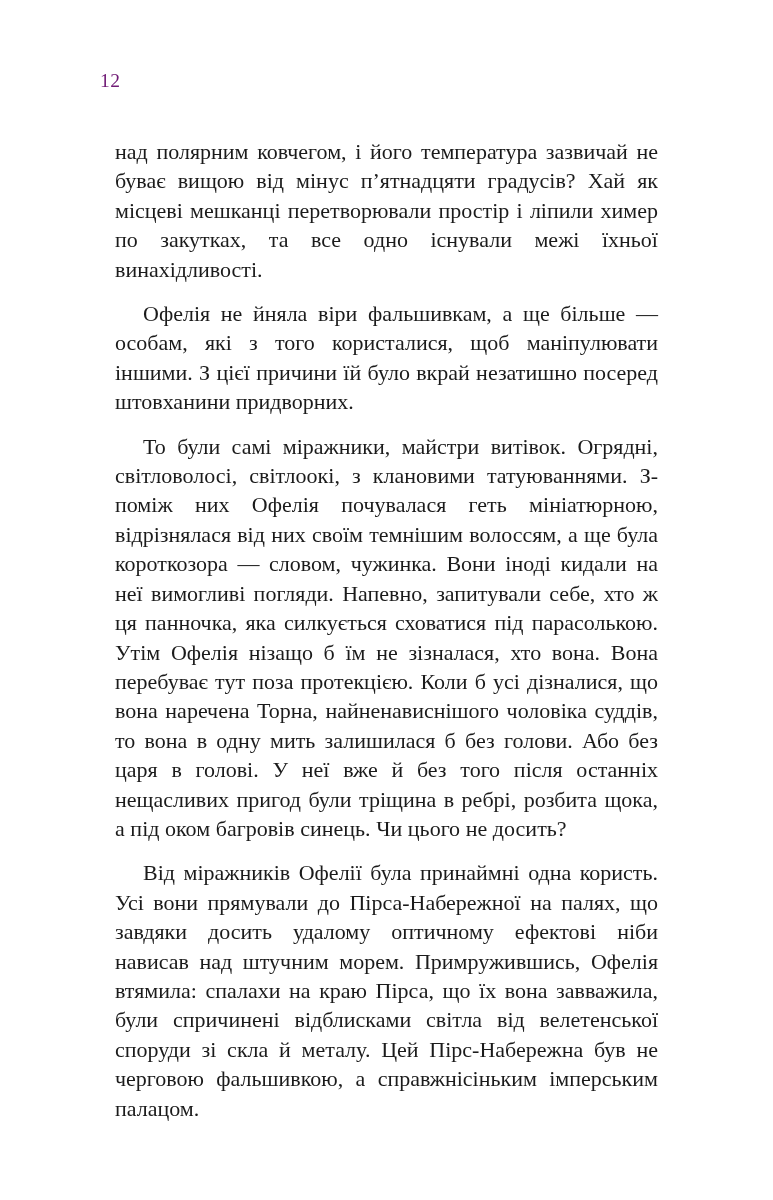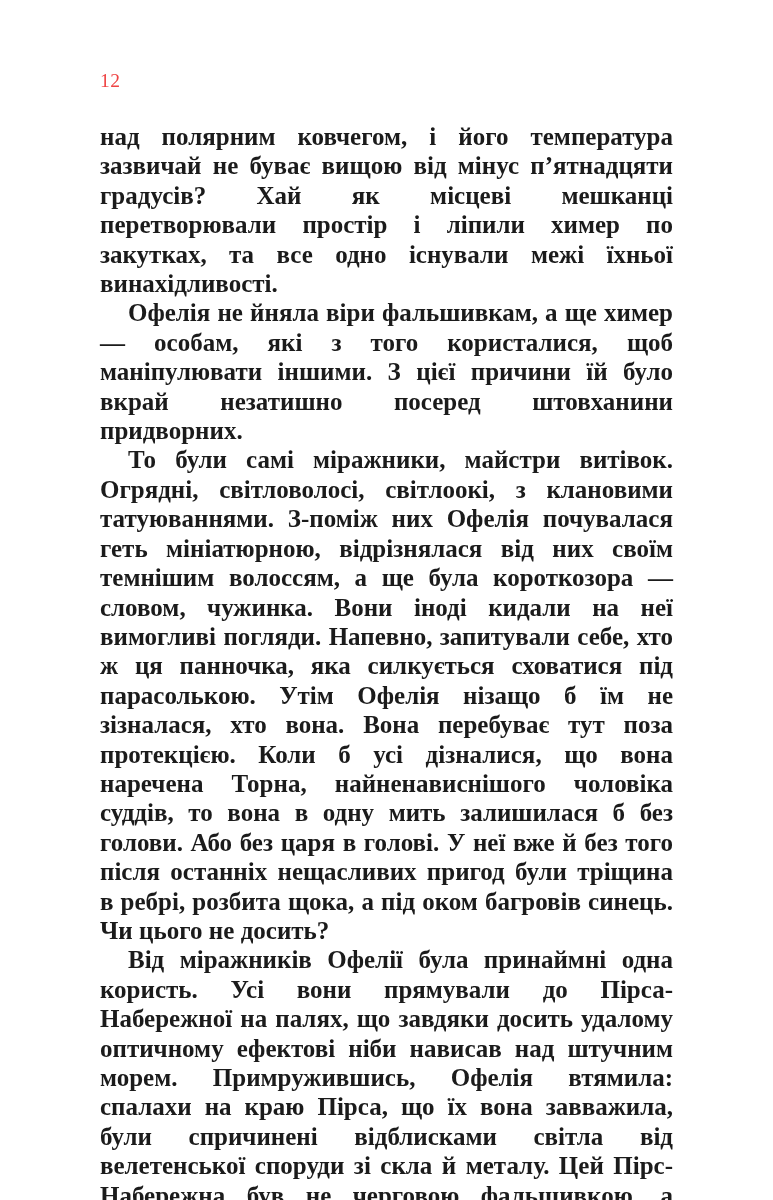--- a/index.html
+++ b/index.html
@@ -20,42 +20,41 @@
     -webkit-font-smoothing: antialiased;
   }
 
   
   .folio {
     position: absolute;
     left: 100px;
     top: 71px;
     font-size: 19.5px;
     line-height: 1;
-    color: #ef4444;
+    color: #701a75;
     letter-spacing: 0.4px;
   }
 
   
   .textblock {
     position: absolute;
     left: 100px;
     top: 122px;
     width: 573px;
   }
 
   .para {
-    margin: 0;
-    font-size: 25px;
+    margin: 15px;
+    font-size: 22px;
     line-height: 29.4px;
     text-align: justify;
     text-justify: inter-word;
     text-indent: 28px;
     hyphens: manual;
     word-spacing: 0.1px;
-    font-weight: bold;
   }
   .para.first {
     text-indent: 0;
   }
   
   .para::after {
     content: "";
     display: inline-block;
     width: 100%;
   }
@@ -65,18 +64,18 @@
 </style>
 </head>
 <body>
 
 <div class="page">
 
   <div class="folio">12</div>
 
   <div class="textblock">
     <p class="para first nostretch">над полярним ковчегом, і його температура зазвичай не буває вищою від мінус п’ятнадцяти градусів? Хай як місцеві мешканці перетворювали простір і ліпили химер по закутках, та все одно існували межі їхньої винахідливості.</p>
-    <p class="para nostretch">Офелія не йняла віри фальшивкам, а ще химер — особам, які з того користалися, щоб маніпулювати іншими. З цієї причини їй було вкрай незатишно посеред штовханини придворних.</p>
+    <p class="para nostretch">Офелія не йняла віри фальшивкам, а ще більше — особам, які з того користалися, щоб маніпулювати іншими. З цієї причини їй було вкрай незатишно посеред штовханини придворних.</p>
     <p class="para nostretch">То були самі міражники, майстри витівок. Огрядні, світловолосі, світлоокі, з клановими татуюваннями. З-поміж них Офелія почувалася геть мініатюрною, відрізнялася від них своїм темнішим волоссям, а ще була короткозора — словом, чужинка. Вони іноді кидали на неї вимогливі погляди. Напевно, запитували себе, хто ж ця панночка, яка силкується сховатися під парасолькою. Утім Офелія нізащо б їм не зізналася, хто вона. Вона перебуває тут поза протекцією. Коли б усі дізналися, що вона наречена Торна, найненависнішого чоловіка суддів, то вона в одну мить залишилася б без голови. Або без царя в голові. У неї вже й без того після останніх нещасливих пригод були тріщина в ребрі, розбита щока, а під оком багровів синець. Чи цього не досить?</p>
     <p class="para nostretch">Від міражників Офелії була принаймні одна користь. Усі вони прямували до Пірса-Набережної на палях, що завдяки досить удалому оптичному ефектові ніби нависав над штучним морем. Примружившись, Офелія втямила: спалахи на краю Пірса, що їх вона завважила, були спричинені відблисками світла від велетенської споруди зі скла й металу. Цей Пірс-Набережна був не черговою фальшивкою, а справжнісіньким імперським палацом.</p>
   </div>
 
 </div>
 
 </body></html>

